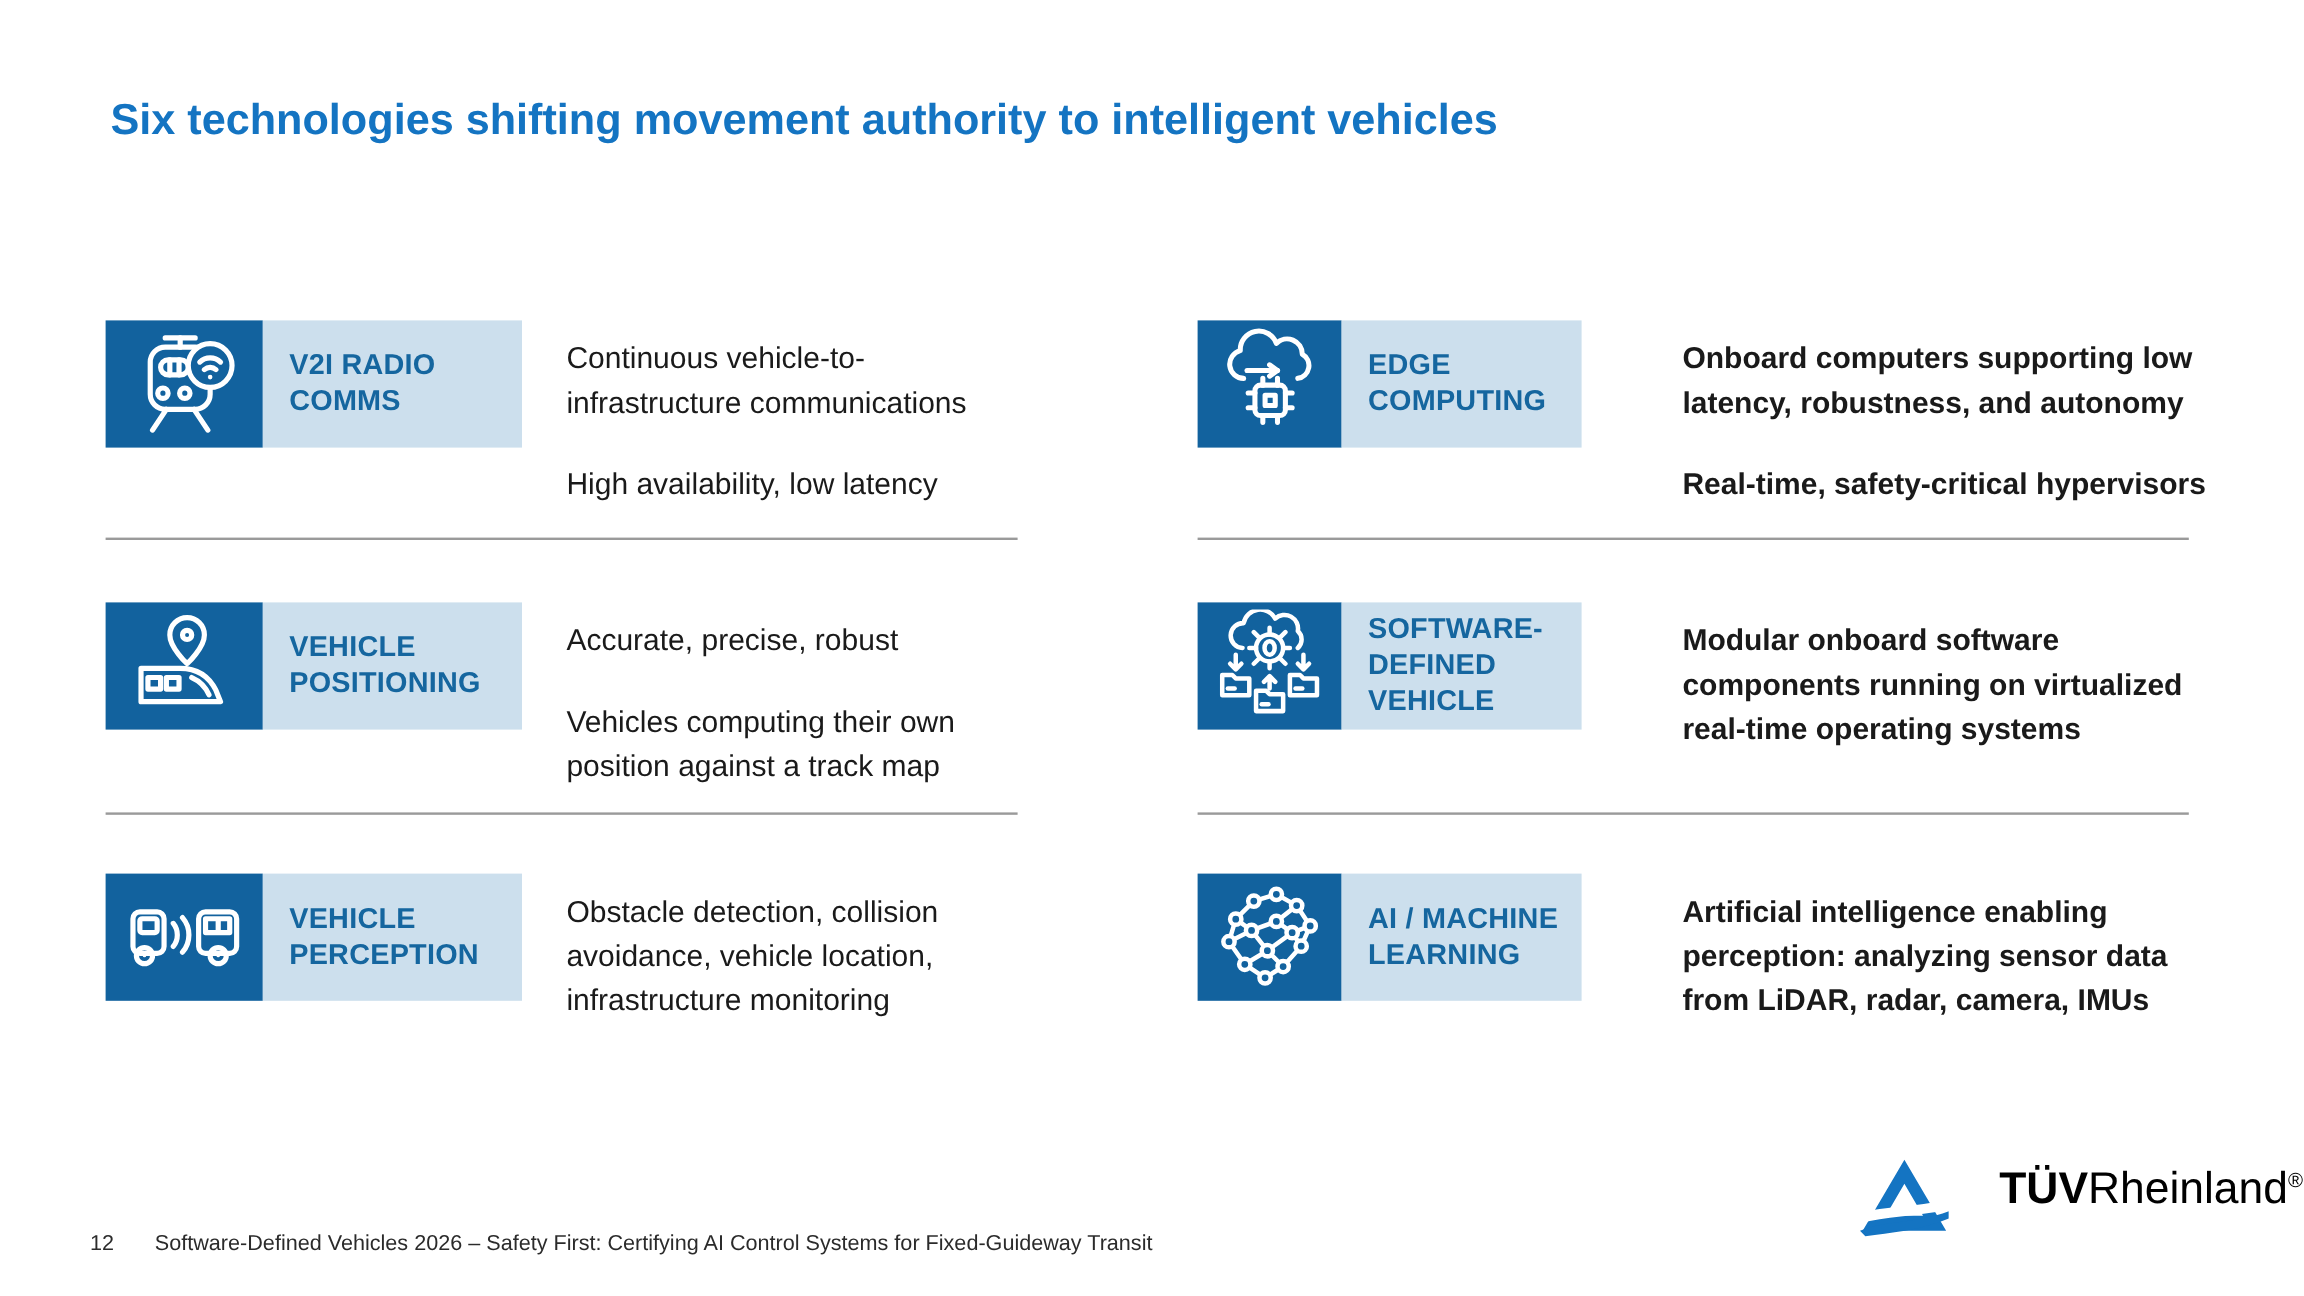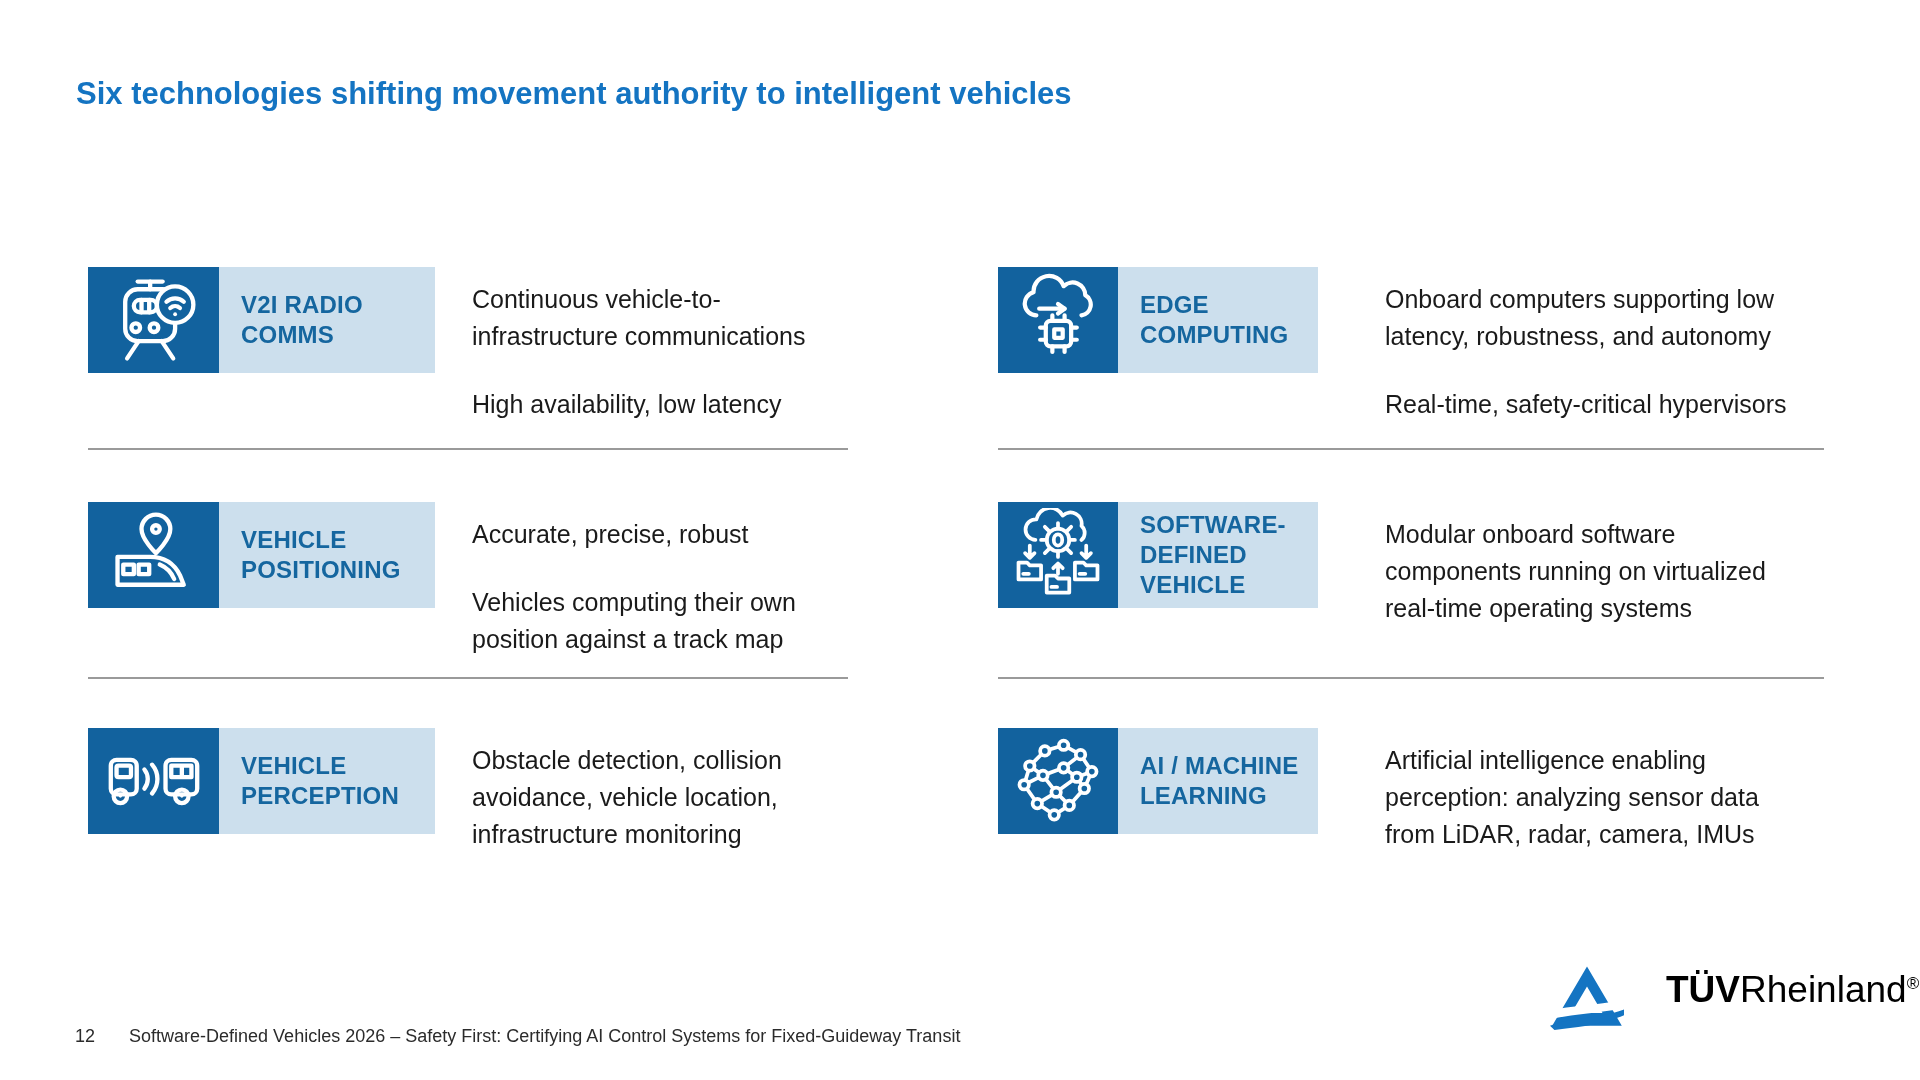--- a/index.html
+++ b/index.html
@@ -3,22 +3,22 @@
 <meta charset="utf-8">
 <style>
   html,body{margin:0;padding:0;}
   body{
     width:1920px;height:1080px;position:relative;overflow:hidden;
     background:#ffffff;
     font-family:"Liberation Sans", sans-serif;
     color:#1a1a1a;
   }
   .slide-title{
-    position:absolute;left:76px;top:56px;width:1760px;
-    font-size:31px;font-weight:bold;color:#1474c2;line-height:1.1;
+    position:absolute;left:92px;top:56px;width:1760px;
+    font-size:36px;font-weight:bold;color:#1474c2;line-height:1.1;
   }
   .item{position:absolute;height:132px;}
   .item.col-left{left:88px;width:780px;}
   .item.col-right{left:998px;width:860px;}
   .badge{position:absolute;left:0;top:0;display:flex;height:106px;}
   .iconbox{
     background:#12629e;display:flex;align-items:center;justify-content:center;
     flex:0 0 auto;
   }
   .col-left .iconbox{width:131px;}
@@ -28,21 +28,21 @@
     padding-left:22px;box-sizing:border-box;flex:0 0 auto;
   }
   .col-left .labelbox{width:216px;}
   .col-right .labelbox{width:200px;}
   .labeltext{
     font-size:24px;font-weight:bold;color:#15669f;line-height:30px;
     white-space:pre-line;letter-spacing:0.2px;
   }
   .desc{position:absolute;top:-6px;margin-top:20px;}
   .col-left .desc{left:384px;width:410px;}
-  .col-right .desc{left:387px;width:480px;}
+  .col-right .desc{left:404px;width:480px;font-weight:bold;}
   .desc p{
     margin:0 0 31px 0;font-size:25px;line-height:37px;color:#1a1a1a;
     white-space:pre-line;
   }
   .divider{position:absolute;height:0;border-top:2px solid #9a9a9a;}
   .divider.d-left{left:88px;width:760px;}
   .divider.d-right{left:998px;width:826px;}
   .divider.row1{top:448px;}
   .divider.row2{top:677px;}
   .footer{

